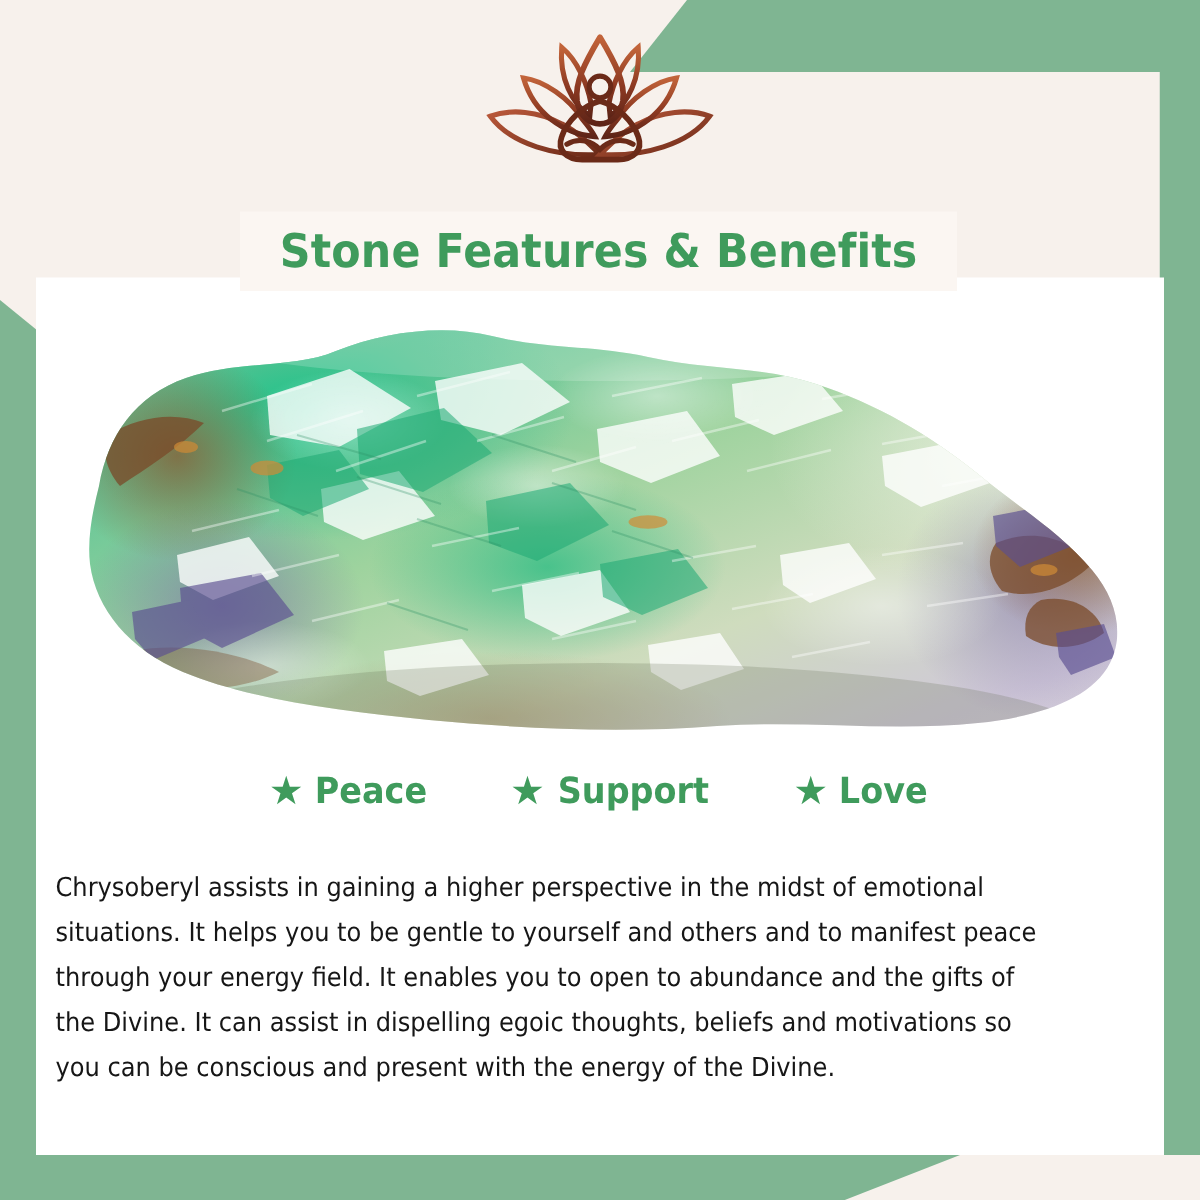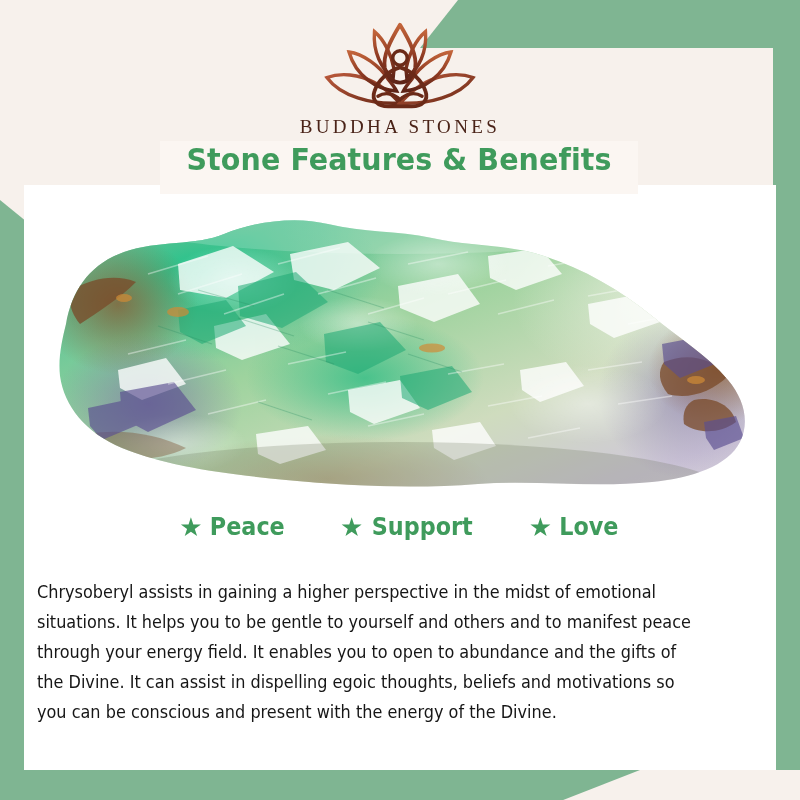--- a/index.html
+++ b/index.html
@@ -96,21 +96,21 @@
 
   
   .title-banner {
     position: absolute;
     left: 160px;
     top: 141px;
     width: 478px;
     height: 53px;
     background: #fbf6f2;
     display: flex;
-    align-items: flex-start;
+    align-items: center;
     justify-content: center;
     z-index: 6;
   }
   .title-text {
     font-family: "DejaVu Sans", sans-serif;
     font-size: 31px;
     font-weight: bold;
     color: #3f9b5c;
     letter-spacing: 0.1px;
     transform: scaleX(0.92);
@@ -243,21 +243,20 @@
 
         <path d="M100 8 C 112 28, 120 44, 118 58 C 116 70, 108 76, 100 76 C 92 76, 84 70, 82 58 C 80 44, 88 28, 100 8 Z" fill="none" stroke="url(#petalGrad)" stroke-width="4.5" stroke-linejoin="round"></path>
 
         <circle cx="100" cy="47" r="8.5" fill="none" stroke="#6b2a18" stroke-width="4"></circle>
 
         <path d="M100 58 C 86 62, 74 74, 70 86 C 66 97, 74 104, 86 104 L 114 104 C 126 104, 134 97, 130 86 C 126 74, 114 62, 100 58 Z" fill="none" stroke="#6b2a18" stroke-width="4.5" stroke-linejoin="round"></path>
 
         <path d="M74 92 C 84 86, 94 90, 100 96 C 106 90, 116 86, 126 92" fill="none" stroke="#6b2a18" stroke-width="4" stroke-linecap="round"></path>
       </svg>
     </span>
-    <span class="brand-name">BUDDHA STONES</span>
   </div>
 
   <div class="photo">
     <svg viewBox="0 0 745 300" preserveAspectRatio="none" xmlns="http://www.w3.org/2000/svg">
       <defs>
         <linearGradient id="gBase" x1="0" y1="0" x2="1" y2="1">
           <stop offset="0%" stop-color="#b8c0a4"></stop>
           <stop offset="22%" stop-color="#5fc597"></stop>
           <stop offset="45%" stop-color="#9ed39e"></stop>
           <stop offset="68%" stop-color="#cfdcbe"></stop>

